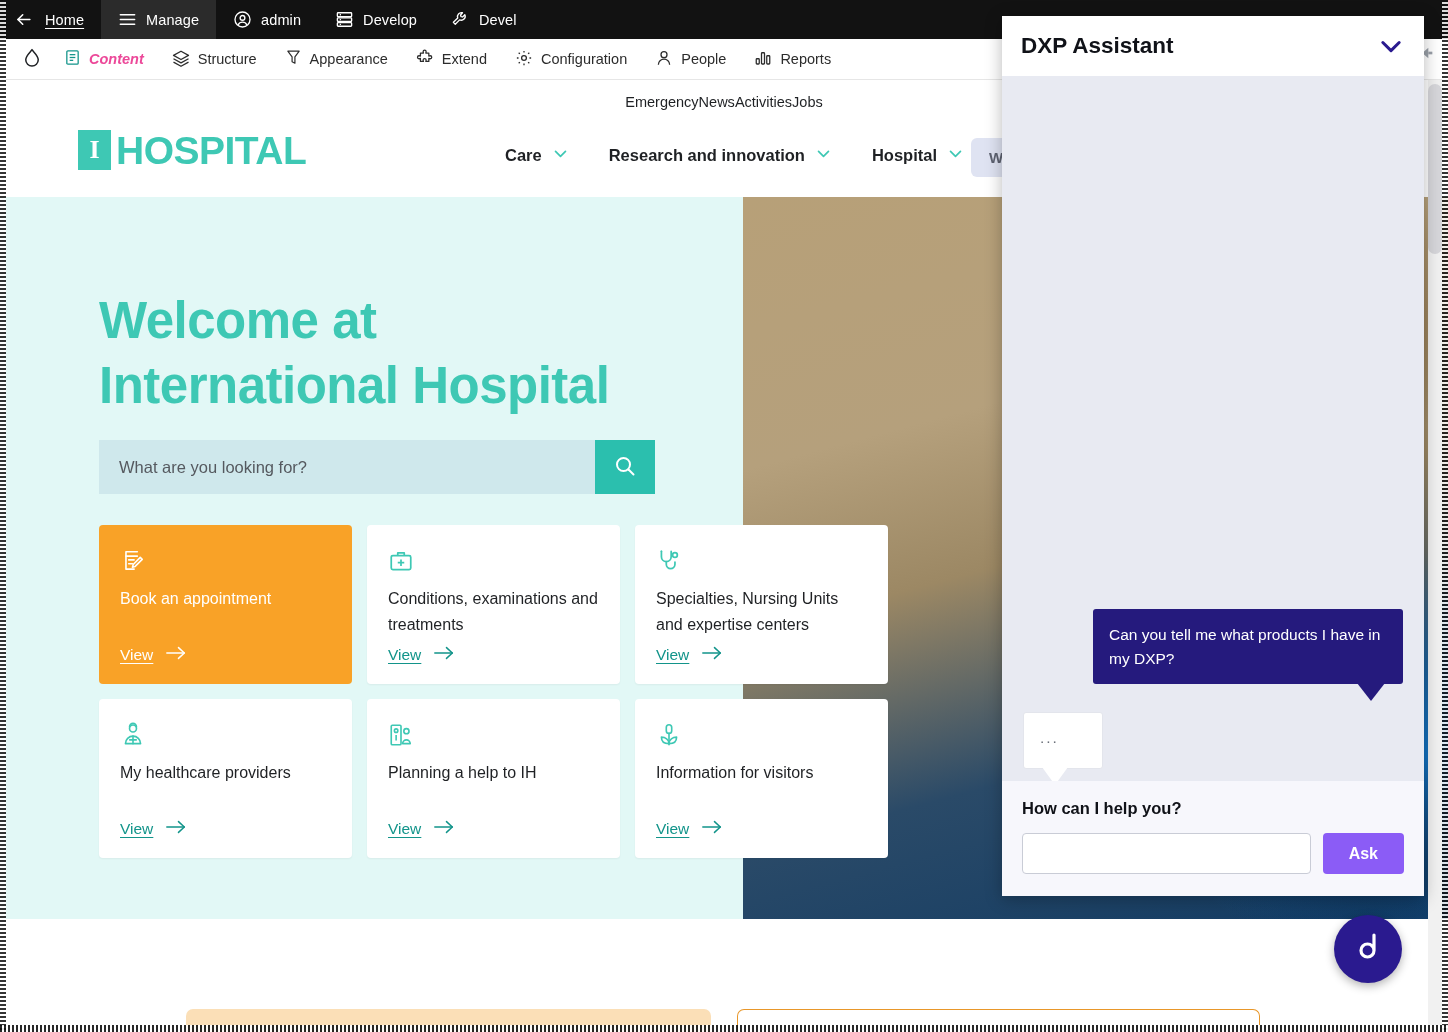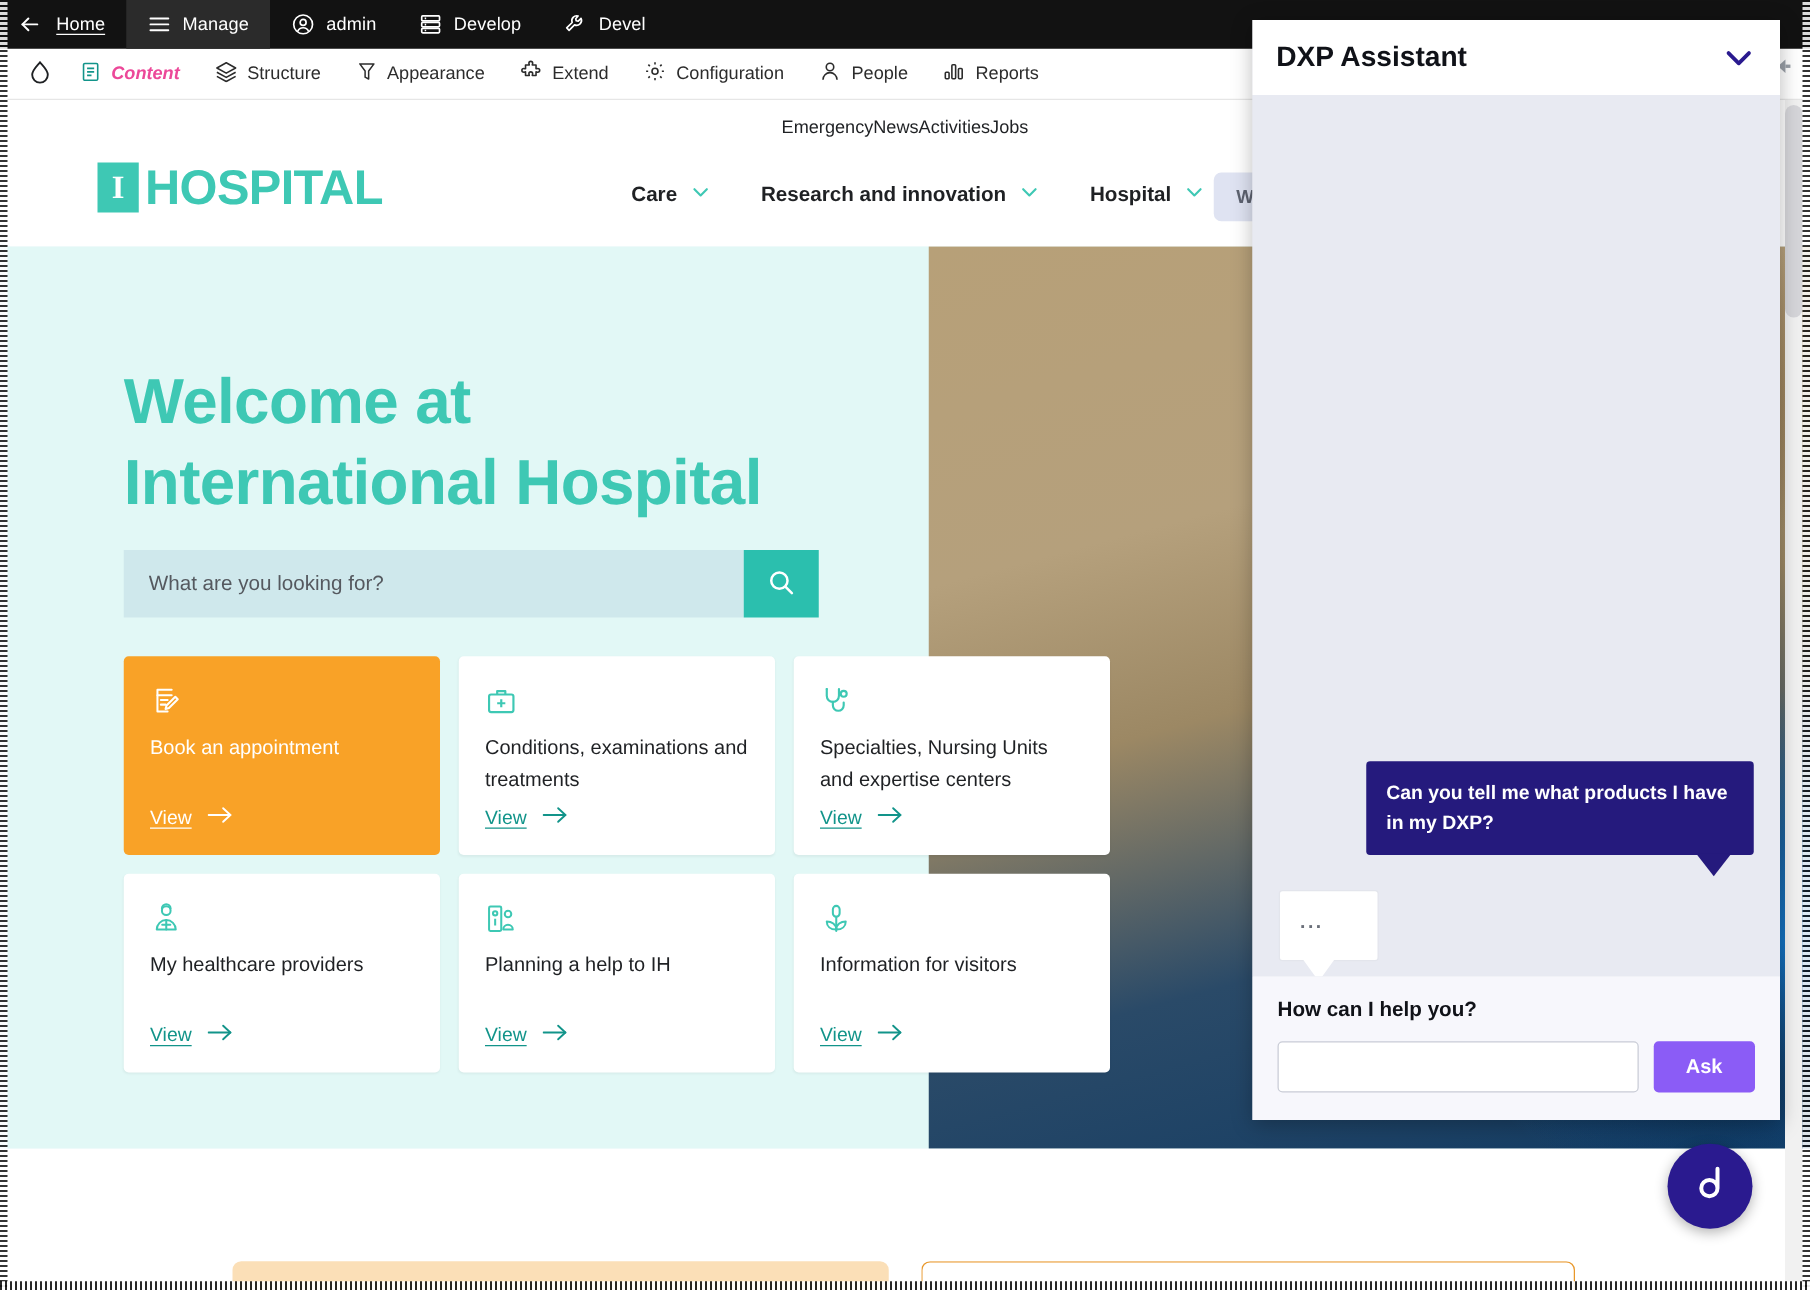--- a/index.html
+++ b/index.html
@@ -188,21 +188,21 @@
     justify-content:space-between; padding: 0 19px 0 19px; flex: 0 0 60px;
   }
   .dxp-head .title { font-size: 22.5px; font-weight:700; color:#101218; }
   .dxp-head .chev { color:#2a1a8f; cursor:pointer; display:flex; }
   .dxp-body {
     flex: 1; background:#e8eaf2; position:relative; overflow:hidden;
     padding: 0 21px;
   }
   .msgs {
     position:absolute; left:21px; right:21px; bottom: 12px;
-    display:flex; flex-direction:column; gap: 28px; font-weight: bold;
+    display:flex; flex-direction:column; gap: 28px;
   }
   .bubble {
     position:relative; max-width: 310px; padding: 14px 16px;
     font-size: 15.5px; line-height: 1.52; border-radius: 3px;
   }
   .bubble.user {
     align-self:flex-end; background:#251a7d; color:#fff;
   }
   .bubble.user::after {
     content:""; position:absolute; right: 18px; bottom: -17px;

